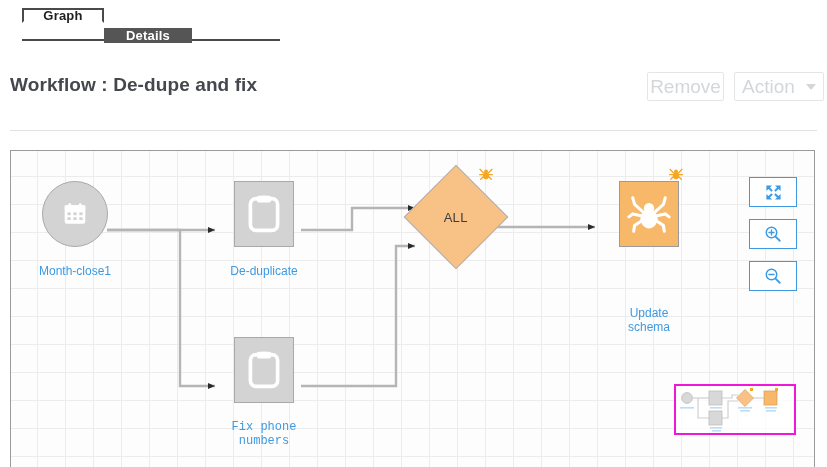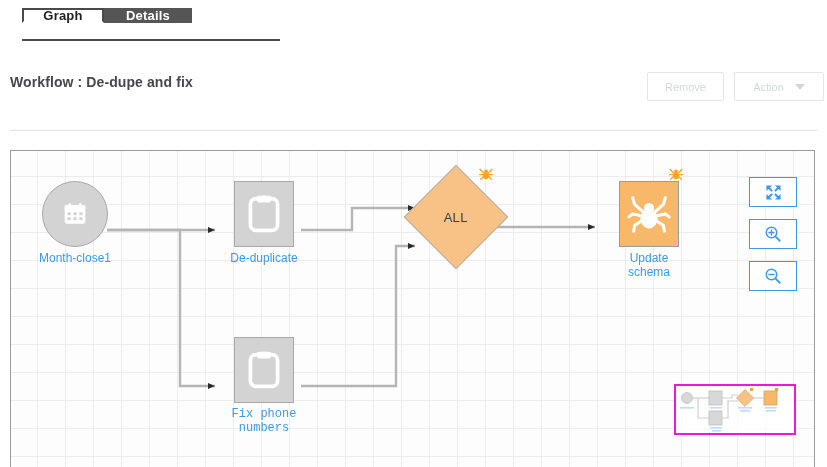--- a/index.html
+++ b/index.html
@@ -48,50 +48,51 @@
     color: #1f1f1f;
     border: 2px solid #4a4a4a;
     border-bottom: 2px solid #ffffff;
     z-index: 3;
   }
   .tab.inactive {
     background: #555555;
     color: #ffffff;
     border: 1px solid #555555;
     z-index: 2;
+    margin-top: 20px;
   }
   .tab-graph   { left: 22px;  width: 82px; }
   .tab-details { left: 104px; width: 88px; }
   .tab-history { left: 194px; width: 86px; }
 
   
   .title-row {
     position: absolute;
     left: 0; top: 62px;
     width: 827px;
     height: 60px;
   }
   .page-title {
     position: absolute;
     left: 10px;
     top: 12px;
-    font-size: 14px;
+    font-size: 19px;
     font-weight: bold;
     color: #44484d;
     letter-spacing: .1px;
   }
   .btn {
     position: absolute;
     top: 10px;
     height: 29px;
     box-sizing: border-box;
     border: 1px solid #e3e6e8;
     background: #ffffff;
     color: #d3d7da;
-    font-size: 11px;
+    font-size: 19px;
     display: flex;
     align-items: center;
     justify-content: center;
     border-radius: 2px;
     cursor: default;
   }
   .btn-remove { left: 647px; width: 77px; }
   .btn-action { left: 734px; width: 90px; gap: 11px; }
   .caret {
     width: 0; height: 0;
@@ -135,21 +136,21 @@
 
   
   .node {
     position: absolute;
     display: flex;
     flex-direction: column;
     align-items: center;
     cursor: pointer;
   }
   .node-label {
-    margin-top: 4px;
+    margin-top: 17px;
     font-size: 12px;
     color: #3d9ae2;
     text-align: center;
     line-height: 14px;
     white-space: pre-line;
   }
   .shape-circle {
     width: 64px; height: 64px;
     border-radius: 50%;
     background: #d3d3d3;
@@ -182,21 +183,21 @@
   .diamond-wrap {
     width: 104px; height: 104px;
     display: flex; align-items: center; justify-content: center;
   }
 
   
   .node-month   { left: 16px;  top: 30px;  width: 96px; }
   .node-dedupe  { left: 205px; top: 30px;  width: 96px; }
   .node-fixnum  { left: 205px; top: 186px; width: 96px; font-family: Liberation Mono, monospace; }
   .node-all     { left: 385px; top: 14px;  width: 120px; }
-  .node-update  { left: 590px; top: 30px;  width: 96px; }
+  .node-update  { left: 590px; top: 30px;  width: 96px; gap: 42px; }
 
   
   .badge-spider {
     position: absolute;
     width: 16px; height: 16px;
   }
   .badge-all    { left: 467px; top: 15px; }
   .badge-update { left: 657px; top: 15px; }
 
   

